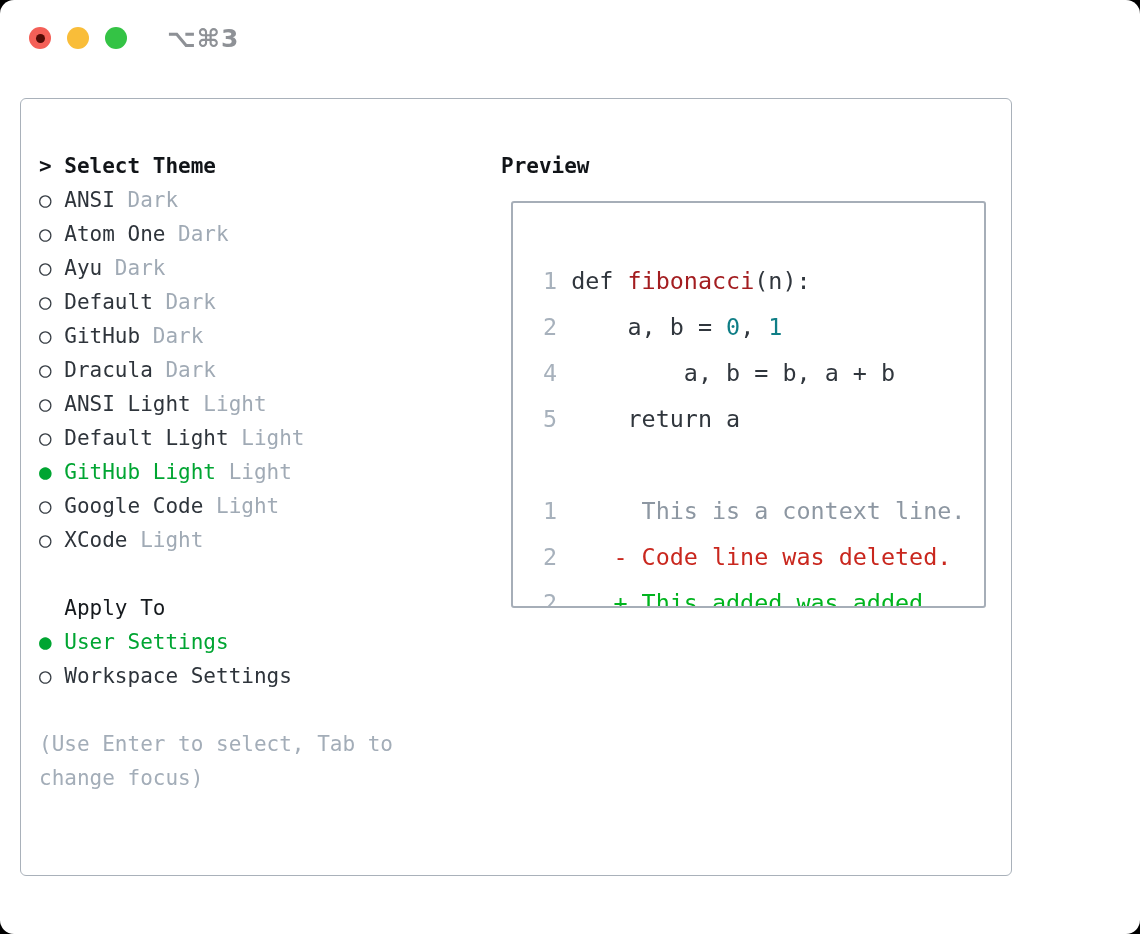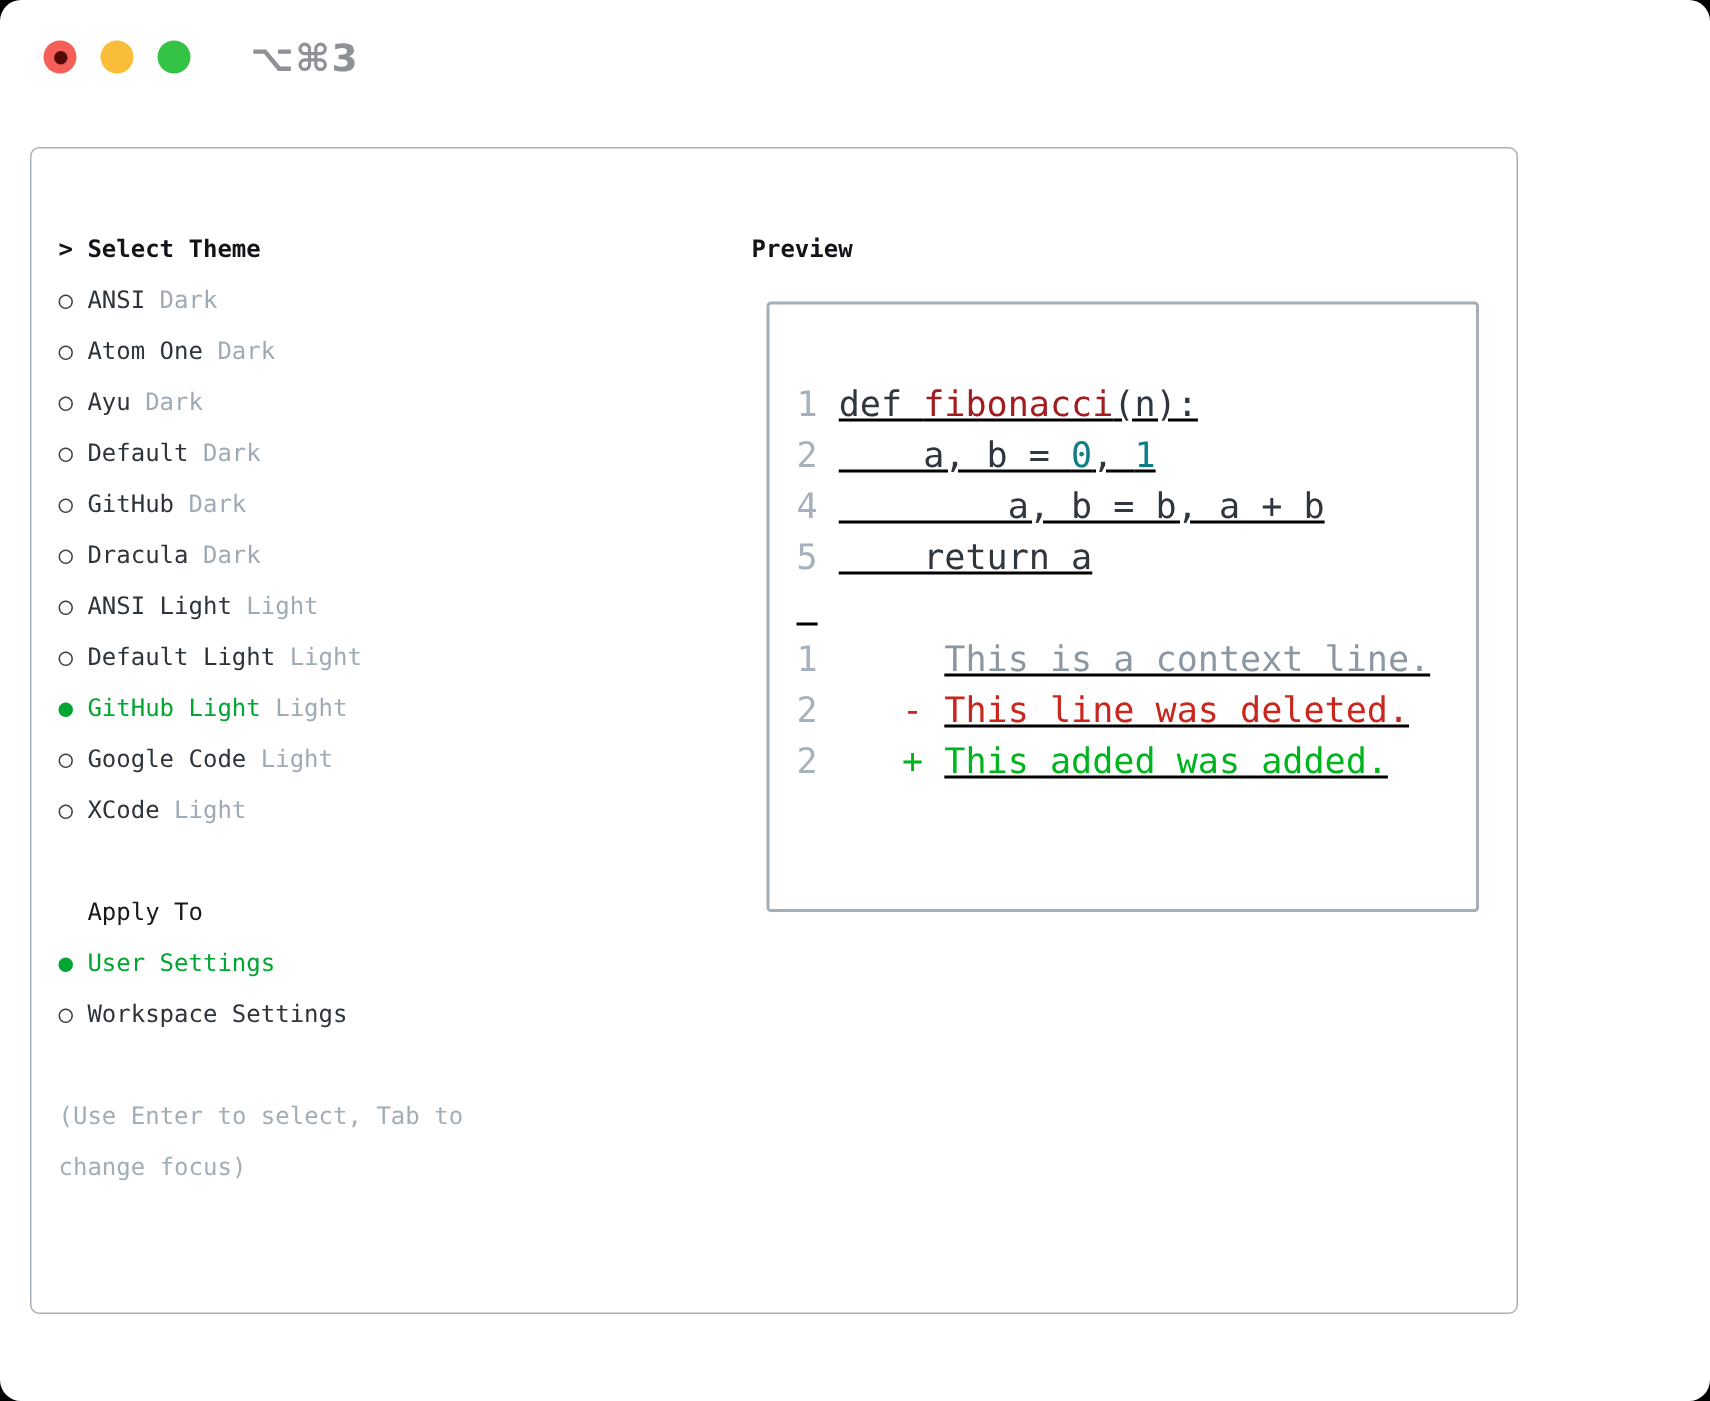--- a/index.html
+++ b/index.html
@@ -12,40 +12,40 @@
   .lights{display:flex;gap:16px;align-items:center;}
   .light{width:22px;height:22px;border-radius:50%;position:relative;cursor:default;}
   .light.red{background:#f45f57;}
   .light.yellow{background:#f9bd39;}
   .light.green{background:#34c345;}
   .light.red::after{content:"";position:absolute;left:50%;top:50%;width:9px;height:9px;margin:-4.5px 0 0 -4.5px;border-radius:50%;background:#520b06;}
   .shortcut{margin-left:40px;margin-top:-3px;font-family:"DejaVu Sans",sans-serif;font-weight:700;font-size:25px;letter-spacing:1px;color:#8e9196;}
 
   
   .panel{margin-left:20px;width:992px;height:778px;box-sizing:border-box;border:1.5px solid #a9b1ba;border-radius:6px;background:#fff;display:flex;padding:50px 0 0 18px;}
-  .row{height:34px;line-height:34px;font-size:16px;white-space:pre;}
+  .row{height:34px;line-height:34px;font-size:21px;white-space:pre;}
   .blank{height:34px;}
 
   
   .left-col{width:462px;flex:0 0 462px;}
   .bullet{display:inline-block;width:1ch;margin-right:1ch;color:#3a4047;}
   .selected .bullet{color:#00a532;}
   .caret{color:#111418;font-weight:bold;}
   .list-title{color:#111418;font-weight:bold;}
   .tname{color:#2e343b;}
   .selected .tname{color:#00a532;}
   .tvariant{color:#a0aab5;margin-left:1ch;text-align:center;}
   .apply-title{color:#15191d;}
   .hint{color:#a3adb8;}
 
   
   .right-col{flex:1;}
   .preview-title{color:#111418;font-weight:bold;}
   .preview-box{margin-top:18px;margin-left:10px;width:475px;height:407px;box-sizing:border-box;border:2px solid #a6aeb8;border-radius:3px;background:#fff;padding:49px 0 0 18px;overflow:hidden;}
-  pre.code-row{margin:0;height:34px;line-height:34px;font-size:23.4px;font-family:inherit;white-space:pre;text-decoration:underline;}
+  pre.code-row{margin:12px;height:34px;line-height:34px;font-size:23.4px;font-family:inherit;white-space:pre;}
   .ln{display:inline-block;width:1ch;margin-right:1ch;color:#a7b1bc;text-align:right;}
   .c-fg{color:#30363d;}
   .c-func-red{color:#a31d20;}
   .c-num-teal{color:#0f7e86;}
   .c-builtin-blue{color:#0d98d4;}
   .marker{display:inline-block;width:1ch;margin-left:3ch;margin-right:1ch;}
   .diff-context .marker,.diff-context .dtext{color:#8d97a2;}
   .diff-deleted .marker,.diff-deleted .dtext{color:#c9271e;}
   .diff-added .marker,.diff-added .dtext{color:#00b41e;}
 </style>
@@ -98,20 +98,20 @@
 
         <div class="preview-box">
           <pre class="code-row"><span class="ln">1</span><span class="c-fg">def </span><span class="c-func-red">fibonacci</span><span class="c-fg">(n):</span></pre>
           <pre class="code-row"><span class="ln">2</span><span class="c-fg">    a, b = </span><span class="c-num-teal">0</span><span class="c-fg">, </span><span class="c-num-teal">1</span></pre>
           <pre class="code-row"><span class="ln">4</span><span class="c-fg">        a, b = b, a + b</span></pre>
           <pre class="code-row"><span class="ln">5</span><span class="c-fg">    return a</span></pre>
 
           <pre class="code-row"> </pre>
 
           <pre class="code-row diff-context"><span class="ln">1</span><span class="marker"> </span><span class="dtext">This is a context line.</span></pre>
-          <pre class="code-row diff-deleted"><span class="ln">2</span><span class="marker">-</span><span class="dtext">This line was deleted.</span></pre>
+          <pre class="code-row diff-deleted"><span class="ln">2</span><span class="marker">-</span><span class="dtext">Code line was deleted.</span></pre>
           <pre class="code-row diff-added"><span class="ln">2</span><span class="marker">+</span><span class="dtext">This added was added.</span></pre>
         </div>
       </div>
 
     </div>
   </div>
 </div>
 
 </body></html>

